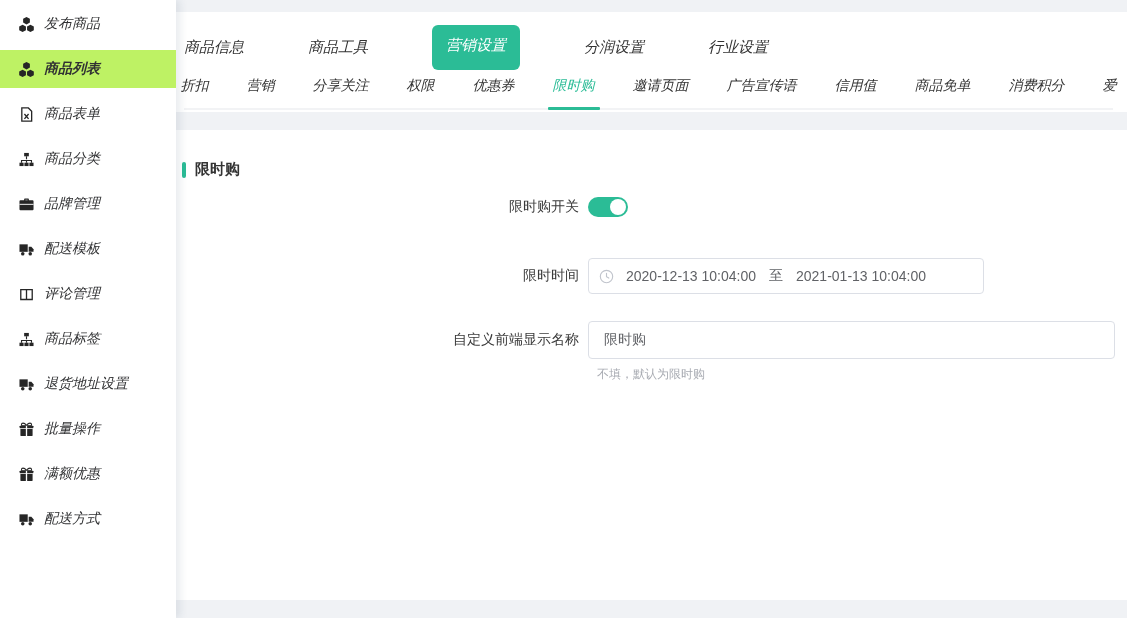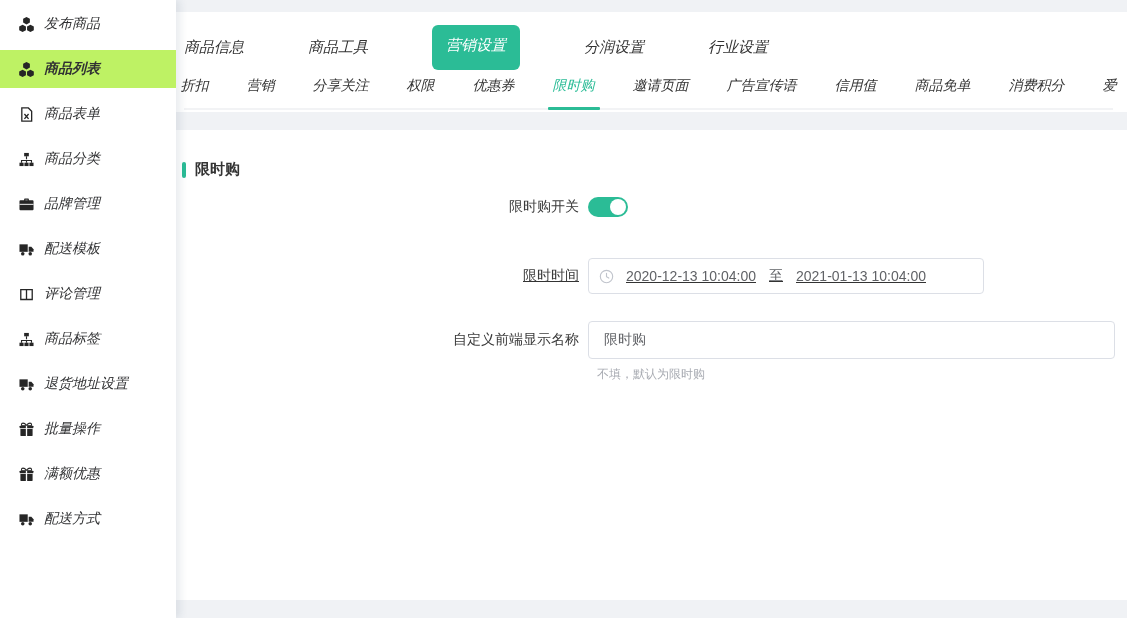--- a/index.html
+++ b/index.html
@@ -59,21 +59,21 @@
   .section-bar { width:4px; height:16px; background:var(--primary); border-radius:2px; }
   .section-title { margin-left:9px; font-size:15px; font-weight:bold; color:#333; }
   
   .form { margin-top:18px; }
   .form-row { display:flex; align-items:center; }
   .form-label {
     width:406px; text-align:right; padding-right:9px;
     font-size:14px; color:#3a3a3a; flex:0 0 406px;
   }
   .row-switch { margin-top:0; }
-  .row-time { margin-top:41px;text-decoration:underline; }
+  .row-time { margin-top:41px; }
   .row-name { margin-top:27px; align-items:center; }
   .row-hint { margin-top:7px; }
   
   .toggle {
     width:40px; height:20px; border-radius:10px;
     background:var(--primary); position:relative; cursor:pointer;
   }
   .toggle-knob {
     position:absolute; top:2px; right:2px; width:16px; height:16px;
     border-radius:50%; background:#fff;

